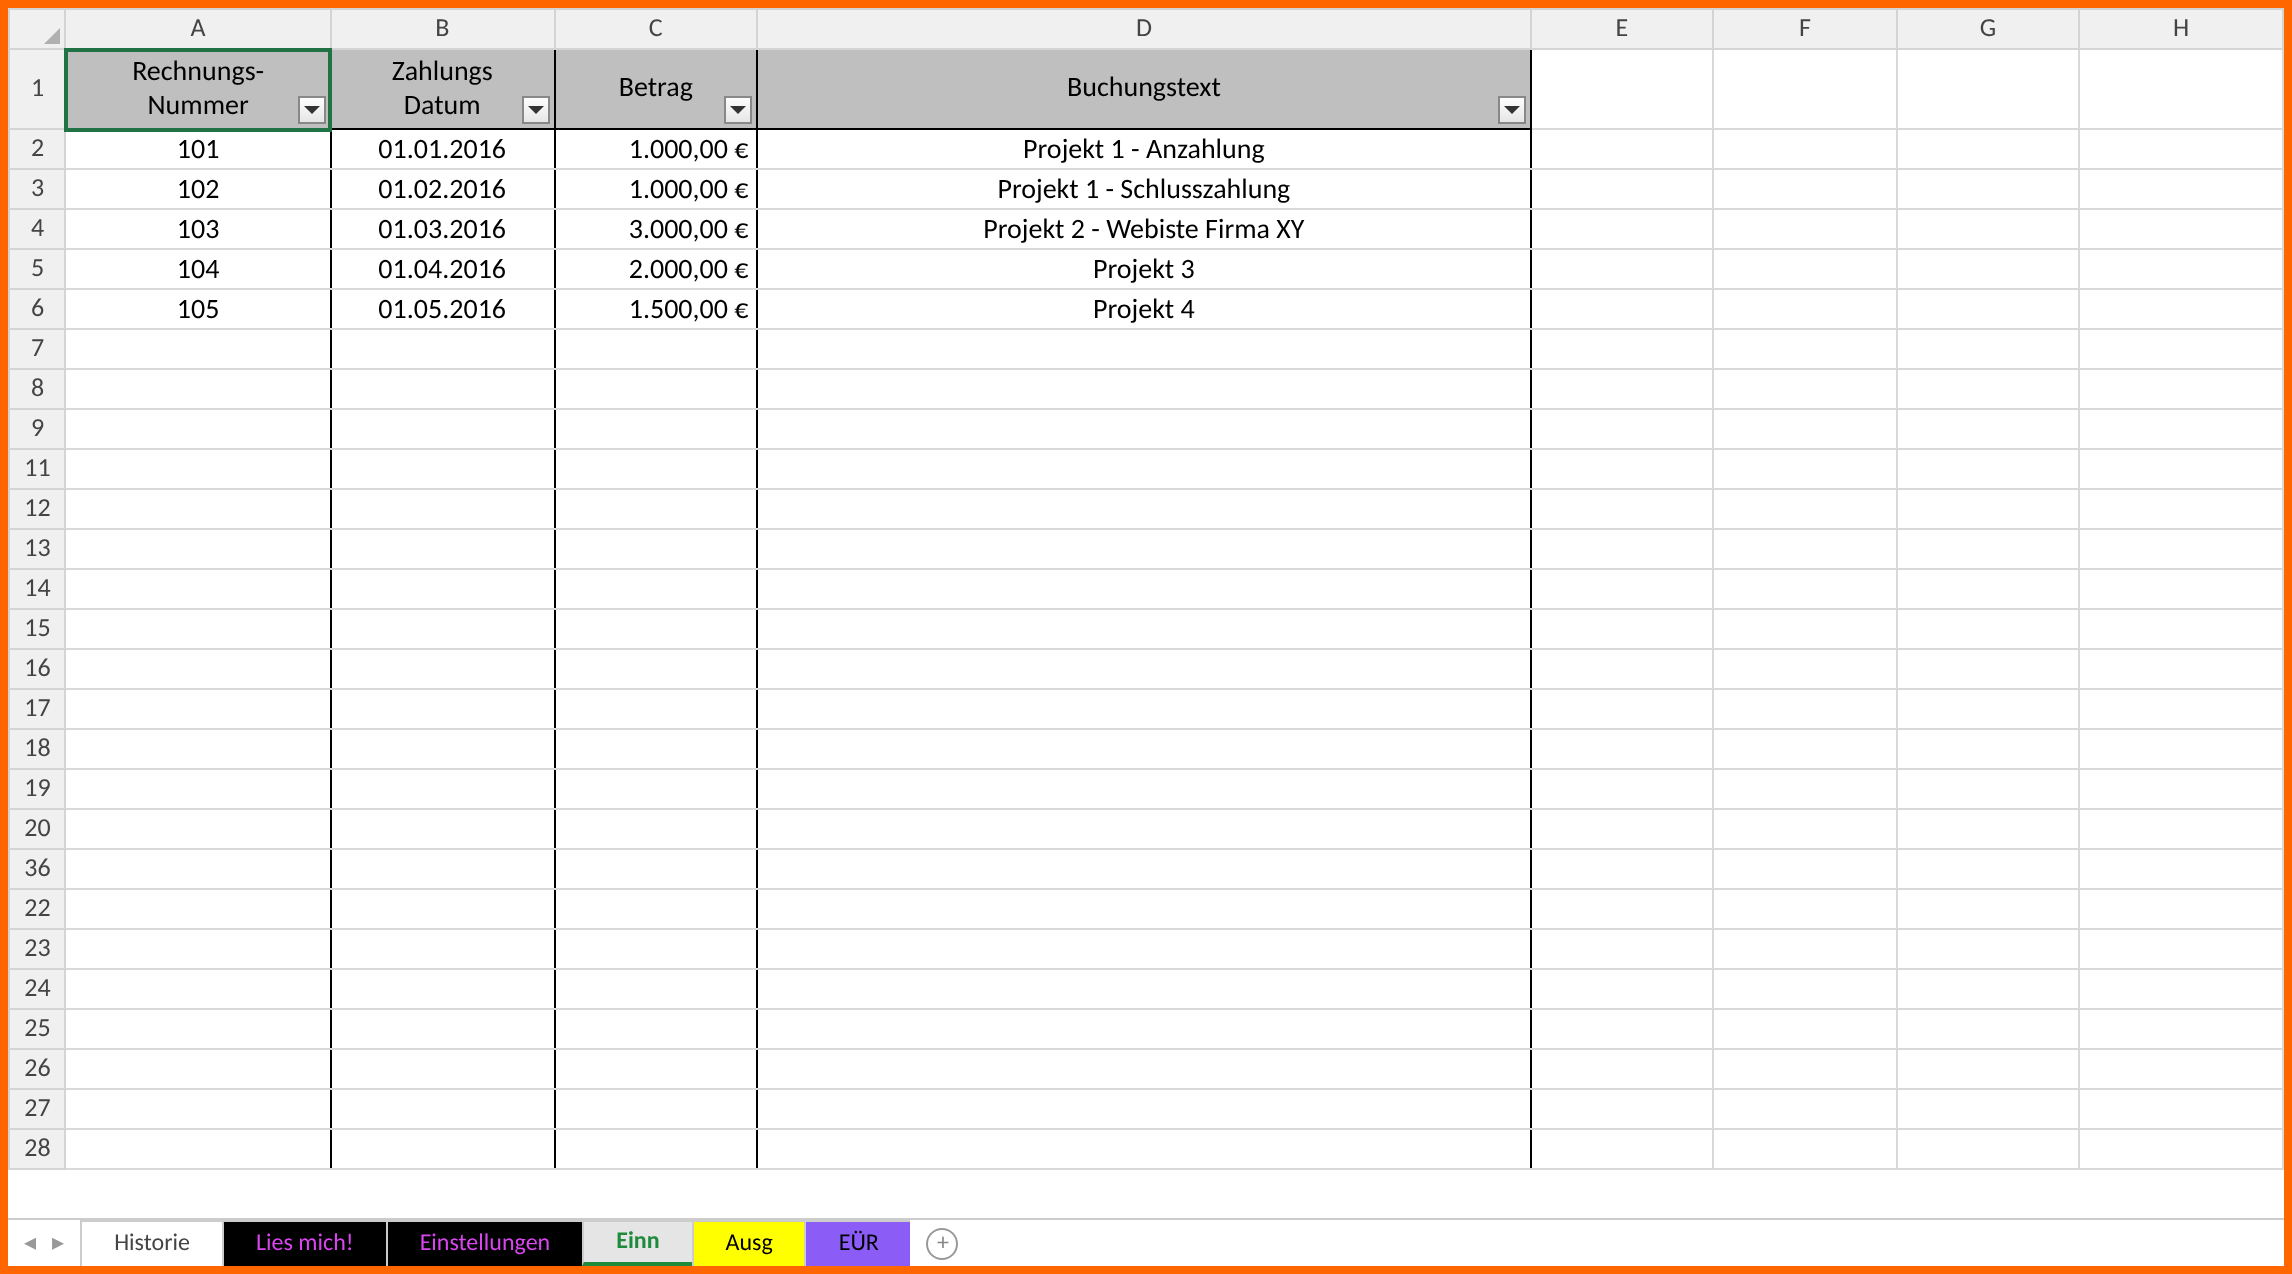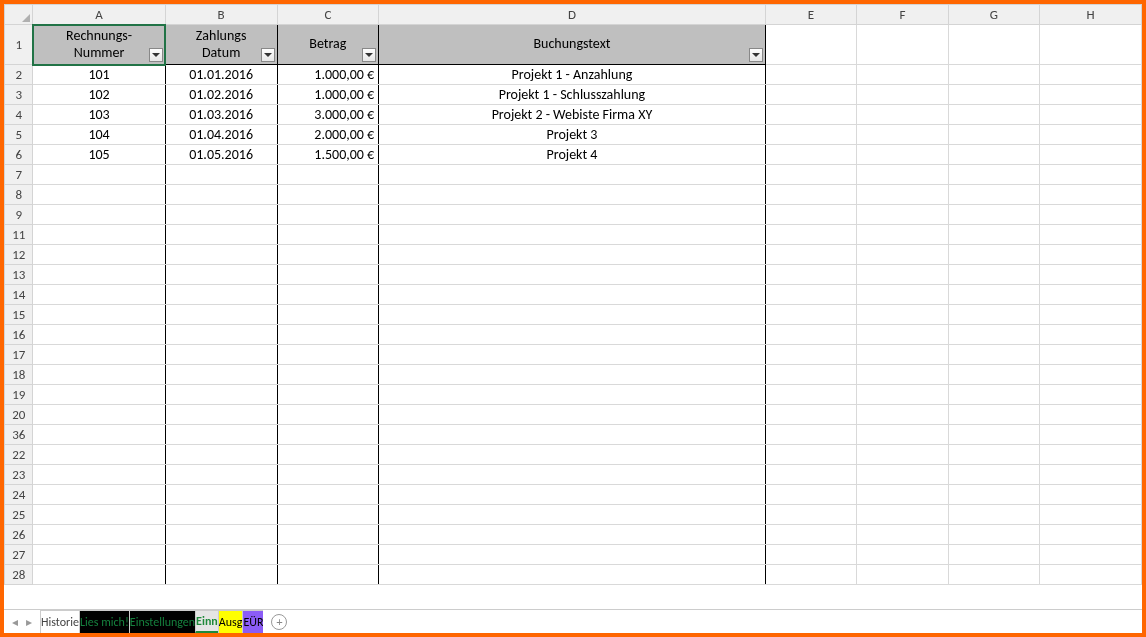--- a/index.html
+++ b/index.html
@@ -115,30 +115,30 @@
   }
   .tab-nav {
     display: flex;
     align-items: center;
     padding: 0 8px;
     gap: 8px;
     color: #999;
   }
   .tab-nav span { cursor: default; }
   .tab {
-    padding: 0 0;
+    padding: 0 16px;
     display: flex;
     align-items: center;
     border: 1px solid #ccc;
     border-bottom: none;
     margin-right: -1px;
     background: #fff;
     color: #444;
   }
-  .tab.black { background:#000; color:#15803d; }
+  .tab.black { background:#000; color:#d946ef; }
   .tab.einn  { background:#e5e5e5; color:#1e8a3b; font-weight:bold; border-bottom:2px solid #1e8a3b; }
   .tab.yellow{ background:#ffff00; color:#000; }
   .tab.green { background:#8b5cf6; color:#000; }
   .tab.add {
     background:#fff; color:#888;
     border:none;
     display:flex; align-items:center; padding:0 8px;
   }
   .tab.add .circ {
     width:16px;height:16px;border:1px solid #999;border-radius:50%;

